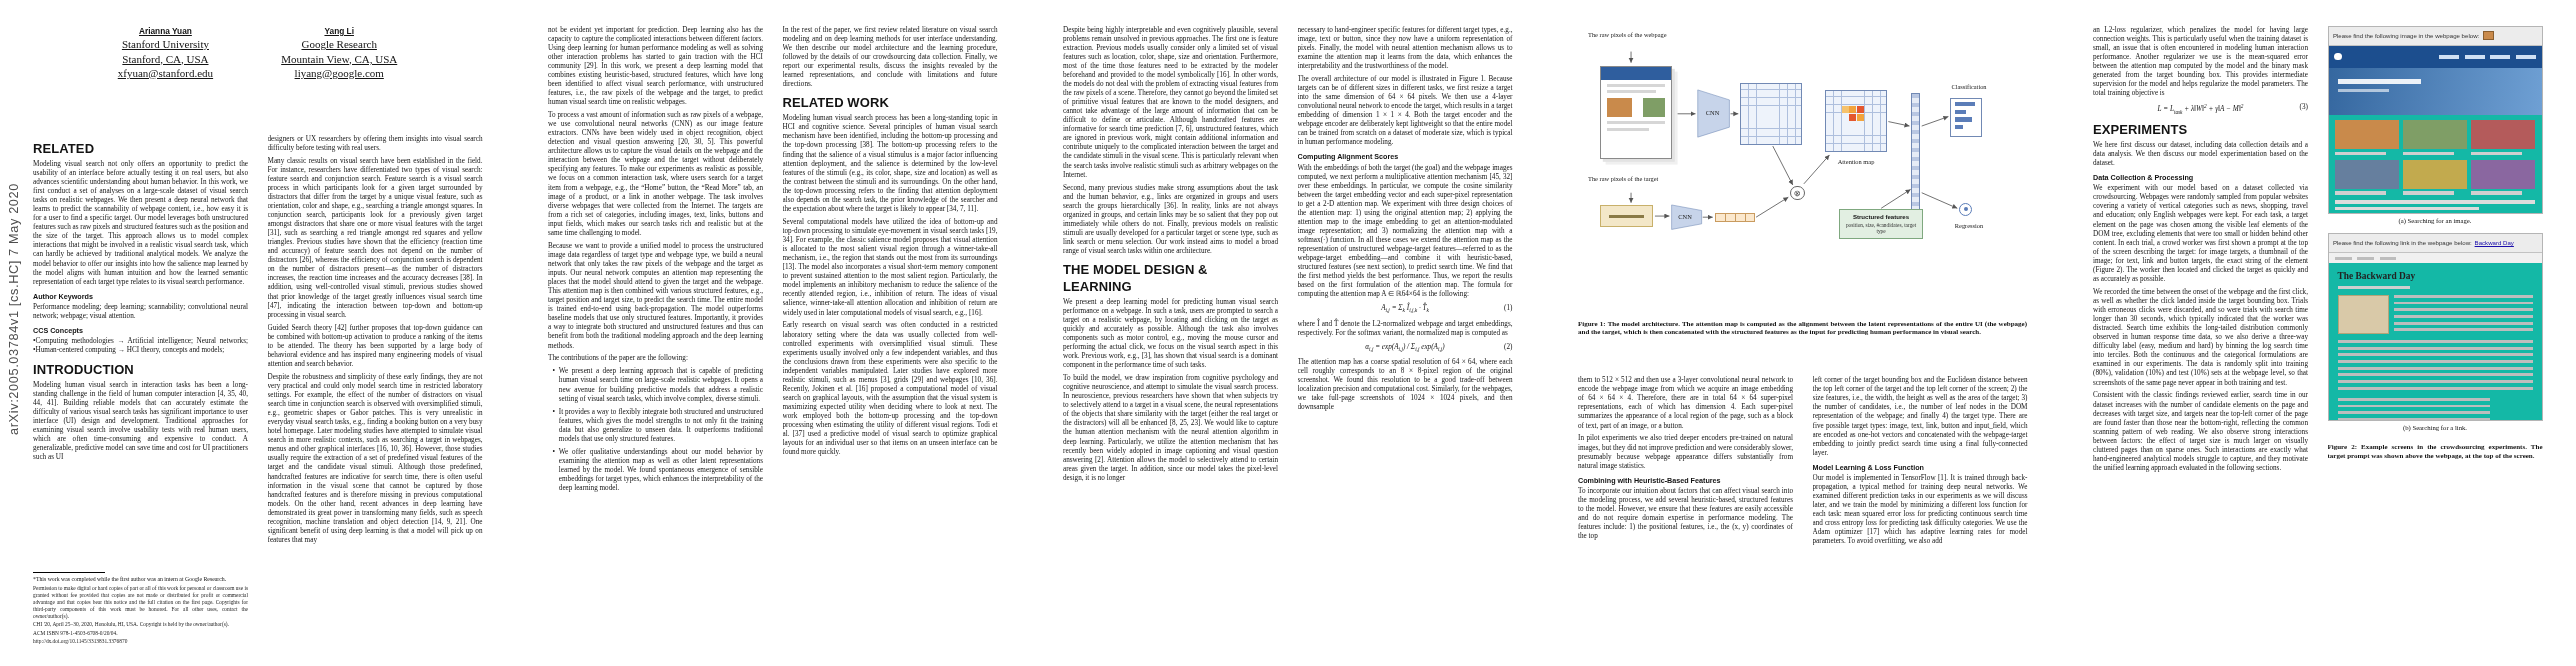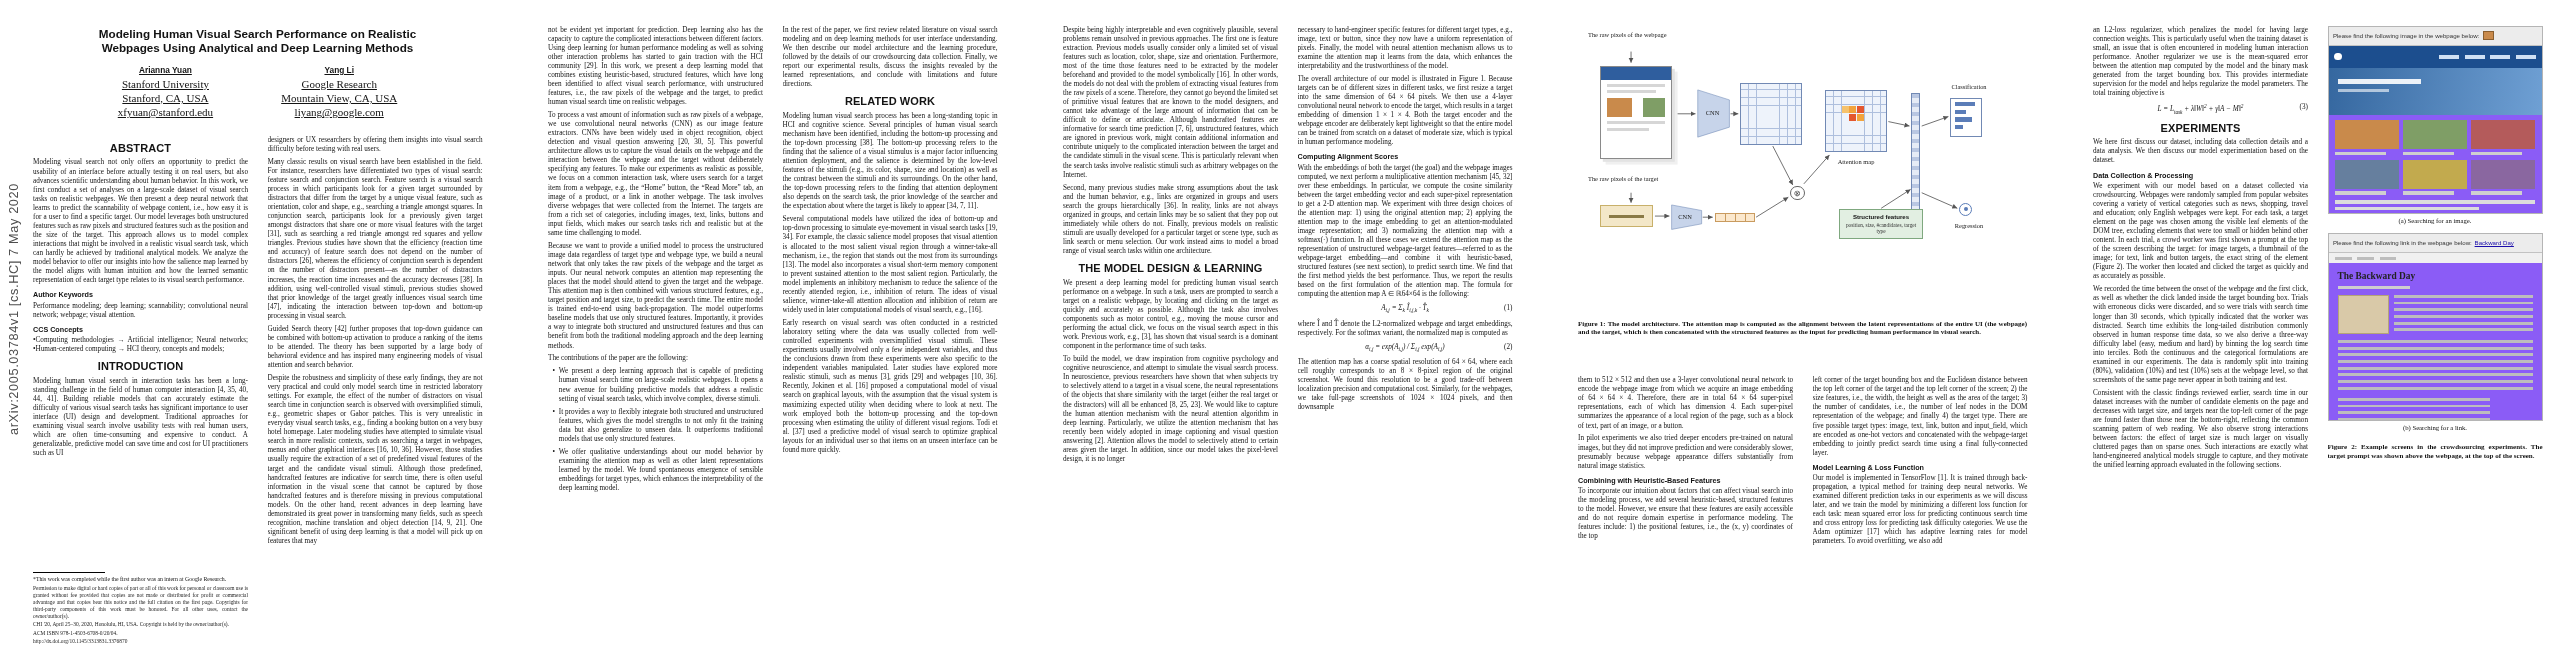--- a/index.html
+++ b/index.html
@@ -3,21 +3,21 @@
 <meta charset="utf-8">
 <style>
   *{box-sizing:border-box;}
   body{margin:0;background:#ffffff;}
   .strip{position:relative;width:2576px;height:667px;background:#fff;display:flex;
          font-family:"Liberation Serif",serif;color:#131313;overflow:hidden;}
   .page{flex:0 0 515px;width:515px;height:667px;position:relative;padding:25.6px 33px 20px;}
   .cols{display:flex;gap:19.5px;height:100%;}
   .col{width:215px;flex:0 0 215px;overflow:hidden;font-size:7.2px;line-height:1.26;text-align:justify;}
   .para{margin:0 0 3.9px;}
-  .sec{font-family:"Liberation Sans",sans-serif;font-size:11px;font-weight:bold;margin:6.1px 0 2.8px;text-align:center;letter-spacing:0.1px;}
+  .sec{font-family:"Liberation Sans",sans-serif;font-size:13px;font-weight:bold;margin:6.1px 0 2.8px;text-align:left;letter-spacing:0.1px;}
   .subsec{font-family:"Liberation Sans",sans-serif;font-size:7.2px;font-weight:bold;margin:5px 0 2.2px;text-align:left;}
   .bullet{display:flex;margin:0 0 3.9px;padding-left:4.4px;}
   .dot{margin-right:3.9px;}
   .equation{position:relative;display:flex;justify-content:center;margin:5px 0;font-style:italic;font-size:7.2px;}
   .eqnum{position:absolute;right:0;top:0;font-style:normal;}
   .formula sub,.formula sup{font-size:5.3px;}
 
   
   .arxiv{position:absolute;left:5.6px;top:183px;writing-mode:vertical-rl;transform:rotate(180deg);
          font-family:"Liberation Sans",sans-serif;font-size:12.8px;letter-spacing:0.6px;color:#4d4d4d;z-index:4;white-space:nowrap;}
@@ -72,21 +72,21 @@
   .structbox .s2{font-size:5.3px;color:#333;padding:1.1px 3.3px 0;line-height:1.2;}
   .clsbox{position:absolute;left:372px;top:72px;width:32px;height:39px;border:0.6px solid #7189b4;background:#fff;}
   .clsbar{height:4.4px;background:#5b7db8;margin:3.3px 0 0 4.4px;}
   .regnode{position:absolute;left:381px;top:177px;width:13.3px;height:13.3px;border:0.8px solid #5b7db8;border-radius:50%;background:#fff;}
   .regnode:after{content:"";position:absolute;left:3.9px;top:3.9px;width:3.9px;height:3.9px;border-radius:50%;background:#5b7db8;}
   .caption{font-size:7px;font-weight:bold;text-align:justify;margin:5.6px 0 0;}
   .subcols{height:calc(100% - 333px);margin-top:40px;}
 
   
   .fig2col{overflow:hidden;}
-  .shot{border:0.6px solid #b5b5b5;width:215px;background:#8b5cf6;}
+  .shot{border:0.6px solid #b5b5b5;width:215px;background:#14b8a6;}
   .promptbar{height:19px;background:#ececec;border-bottom:0.6px solid #c2c2c2;display:flex;align-items:center;
              padding:0 4.4px;font-size:6.1px;font-family:"Liberation Sans",sans-serif;color:#333;}
   .chip{display:inline-block;width:11px;height:8.3px;background:#c98a4b;border:0.6px solid #8a5f2f;margin-left:3.3px;}
   .plink{color:#1a0dab;text-decoration:underline;margin-left:2.8px;}
   .siteA{height:167px;overflow:hidden;}
   .sa-head{height:22px;background:#1c4e8e;display:flex;align-items:center;padding:0 5.6px;}
   .sa-logo{width:7.8px;height:7.8px;border-radius:50%;background:#fff;margin-right:auto;}
   .sa-nav{width:20px;height:3.9px;background:#cfe0f4;margin-left:5.6px;}
   .sa-hero{height:47px;background:linear-gradient(100deg,#35679f,#6fa0d4);padding:11px 0 0 9px;}
   .sa-ht1{width:83px;height:5.6px;background:rgba(255,255,255,.9);}
@@ -114,42 +114,38 @@
 </style>
 </head>
 <body>
 
 <div class="strip">
 
   <div class="arxiv">arXiv:2005.03784v1  [cs.HC]  7 May 2020</div>
 
   <section class="page">
     <div class="p1head">
-      <h1 class="title">
-        <span>Modeling Human Visual Search Performance on Realistic</span><br>
-        <span>Webpages Using Analytical and Deep Learning Methods</span>
-      </h1>
       <div class="authors">
         <div class="author">
           <div class="aname">Arianna Yuan</div>
           <div class="aline">Stanford University</div>
           <div class="aline">Stanford, CA, USA</div>
           <div class="aline">xfyuan@stanford.edu</div>
         </div>
         <div class="author">
           <div class="aname">Yang Li</div>
           <div class="aline">Google Research</div>
           <div class="aline">Mountain View, CA, USA</div>
           <div class="aline">liyang@google.com</div>
         </div>
       </div>
     </div>
     <div class="cols p1cols">
       <div class="col">
-          <div class="sec">ABSTRACT</div>
+          <div class="sec">RELATED</div>
           <div class="para">Modeling visual search not only offers an opportunity to predict the usability of an interface before actually testing it on real users, but also advances scientific understanding about human behavior. In this work, we first conduct a set of analyses on a large-scale dataset of visual search tasks on realistic webpages. We then present a deep neural network that learns to predict the scannability of webpage content, i.e., how easy it is for a user to find a specific target. Our model leverages both unstructured features such as raw pixels and structured features such as the position and the size of the target. This approach allows us to model complex interactions that might be involved in a realistic visual search task, which can hardly be achieved by traditional analytical models. We analyze the model behavior to offer our insights into how the salience map learned by the model aligns with human intuition and how the learned semantic representation of each target type relates to its visual search performance.</div>
           <div class="subsec">Author Keywords</div>
           <div class="para">Performance modeling; deep learning; scannability; convolutional neural network; webpage; visual attention.</div>
           <div class="subsec">CCS Concepts</div>
           <div class="para">•Computing methodologies → Artificial intelligence; Neural networks; •Human-centered computing → HCI theory, concepts and models;</div>
           <div class="sec">INTRODUCTION</div>
           <div class="para">Modeling human visual search in interaction tasks has been a long-standing challenge in the field of human computer interaction [4, 35, 40, 44, 41]. Building reliable models that can accurately estimate the difficulty of various visual search tasks has significant importance to user interface (UI) design and development. Traditional approaches for examining visual search involve usability tests with real human users, which are often time-consuming and expensive to conduct. A generalizable, predictive model can save time and cost for UI practitioners such as UI</div>
         </div>
       <div class="col">
           <div class="para">designers or UX researchers by offering them insights into visual search difficulty before testing with real users.</div>

